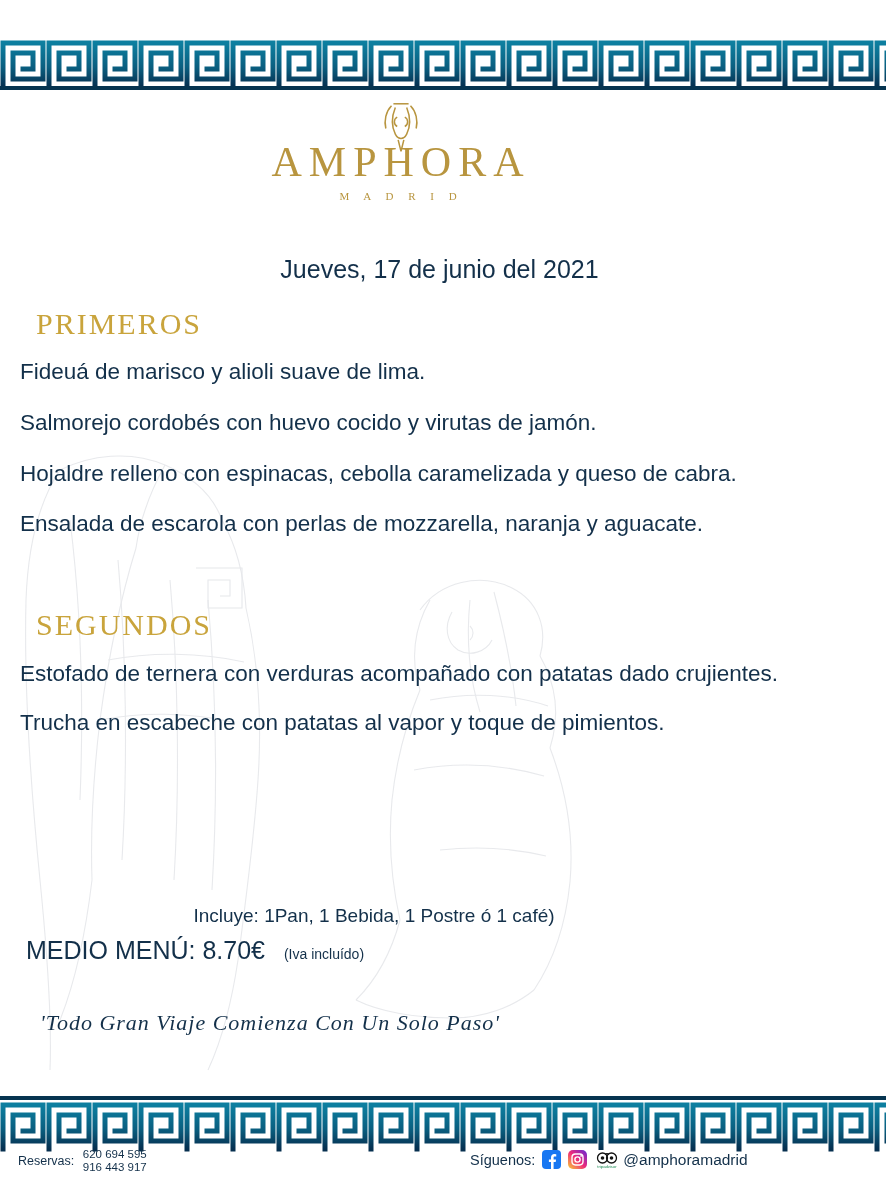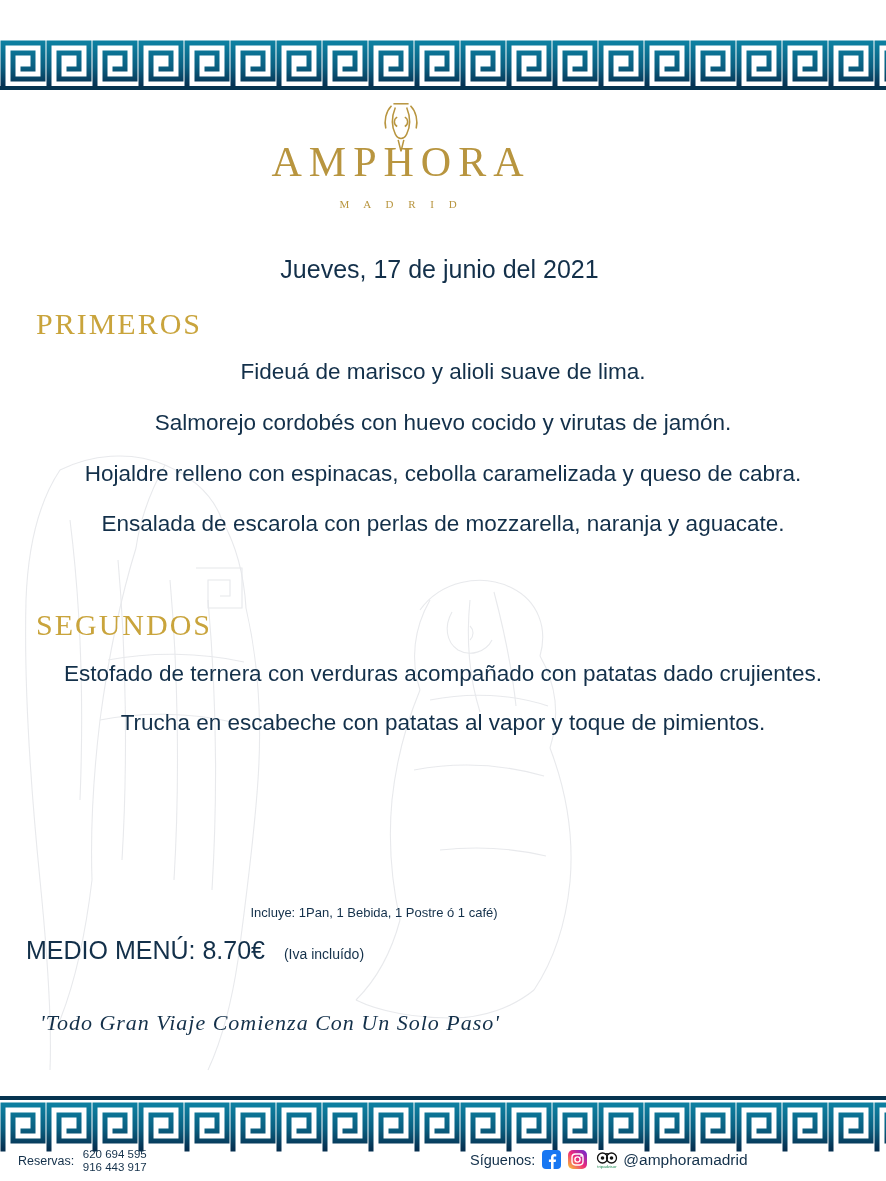--- a/index.html
+++ b/index.html
@@ -56,21 +56,21 @@
   }
   .logo-word {
     margin-top: 38px;
     font-family: "Liberation Serif", serif;
     font-size: 42px;
     letter-spacing: 7px;
     color: #b8953f;
     font-weight: 400;
   }
   .logo-sub {
-    margin-top: 12px;
+    margin-top: 4px;
     font-family: "Liberation Serif", serif;
     font-size: 11px;
     letter-spacing: 6px;
     color: #b8953f;
   }
 
   
   .date {
     position: absolute;
     top: 255px;
@@ -92,43 +92,42 @@
     color: #c9a43c;
   }
   .section-title.primeros { top: 307px; left: 36px; }
   .section-title.segundos { top: 608px; left: 36px; }
 
   
   .dishes {
     position: absolute;
     left: 0;
     width: 886px;
-    text-align: center;
     box-sizing: border-box;
-    padding: 0 36px;
+    padding: 0 20px;
   }
   .dishes.primeros { top: 358px; }
   .dishes.segundos { top: 660px; }
   .dish {
     font-size: 22.5px;
     line-height: 1.28;
     color: #13304a;
     margin-bottom: 22px;
   }
   .dishes.segundos .dish { margin-bottom: 20px; }
 
   
   .includes {
     position: absolute;
     top: 905px;
     left: 0;
     width: 748px;
     text-align: center;
     box-sizing: border-box;
-    font-size: 13px;
+    font-size: 19px;
     color: #13304a;
   }
 
   
   .prices {
     position: absolute;
     top: 935px;
     left: 26px;
     font-size: 25px;
     color: #13304a;

